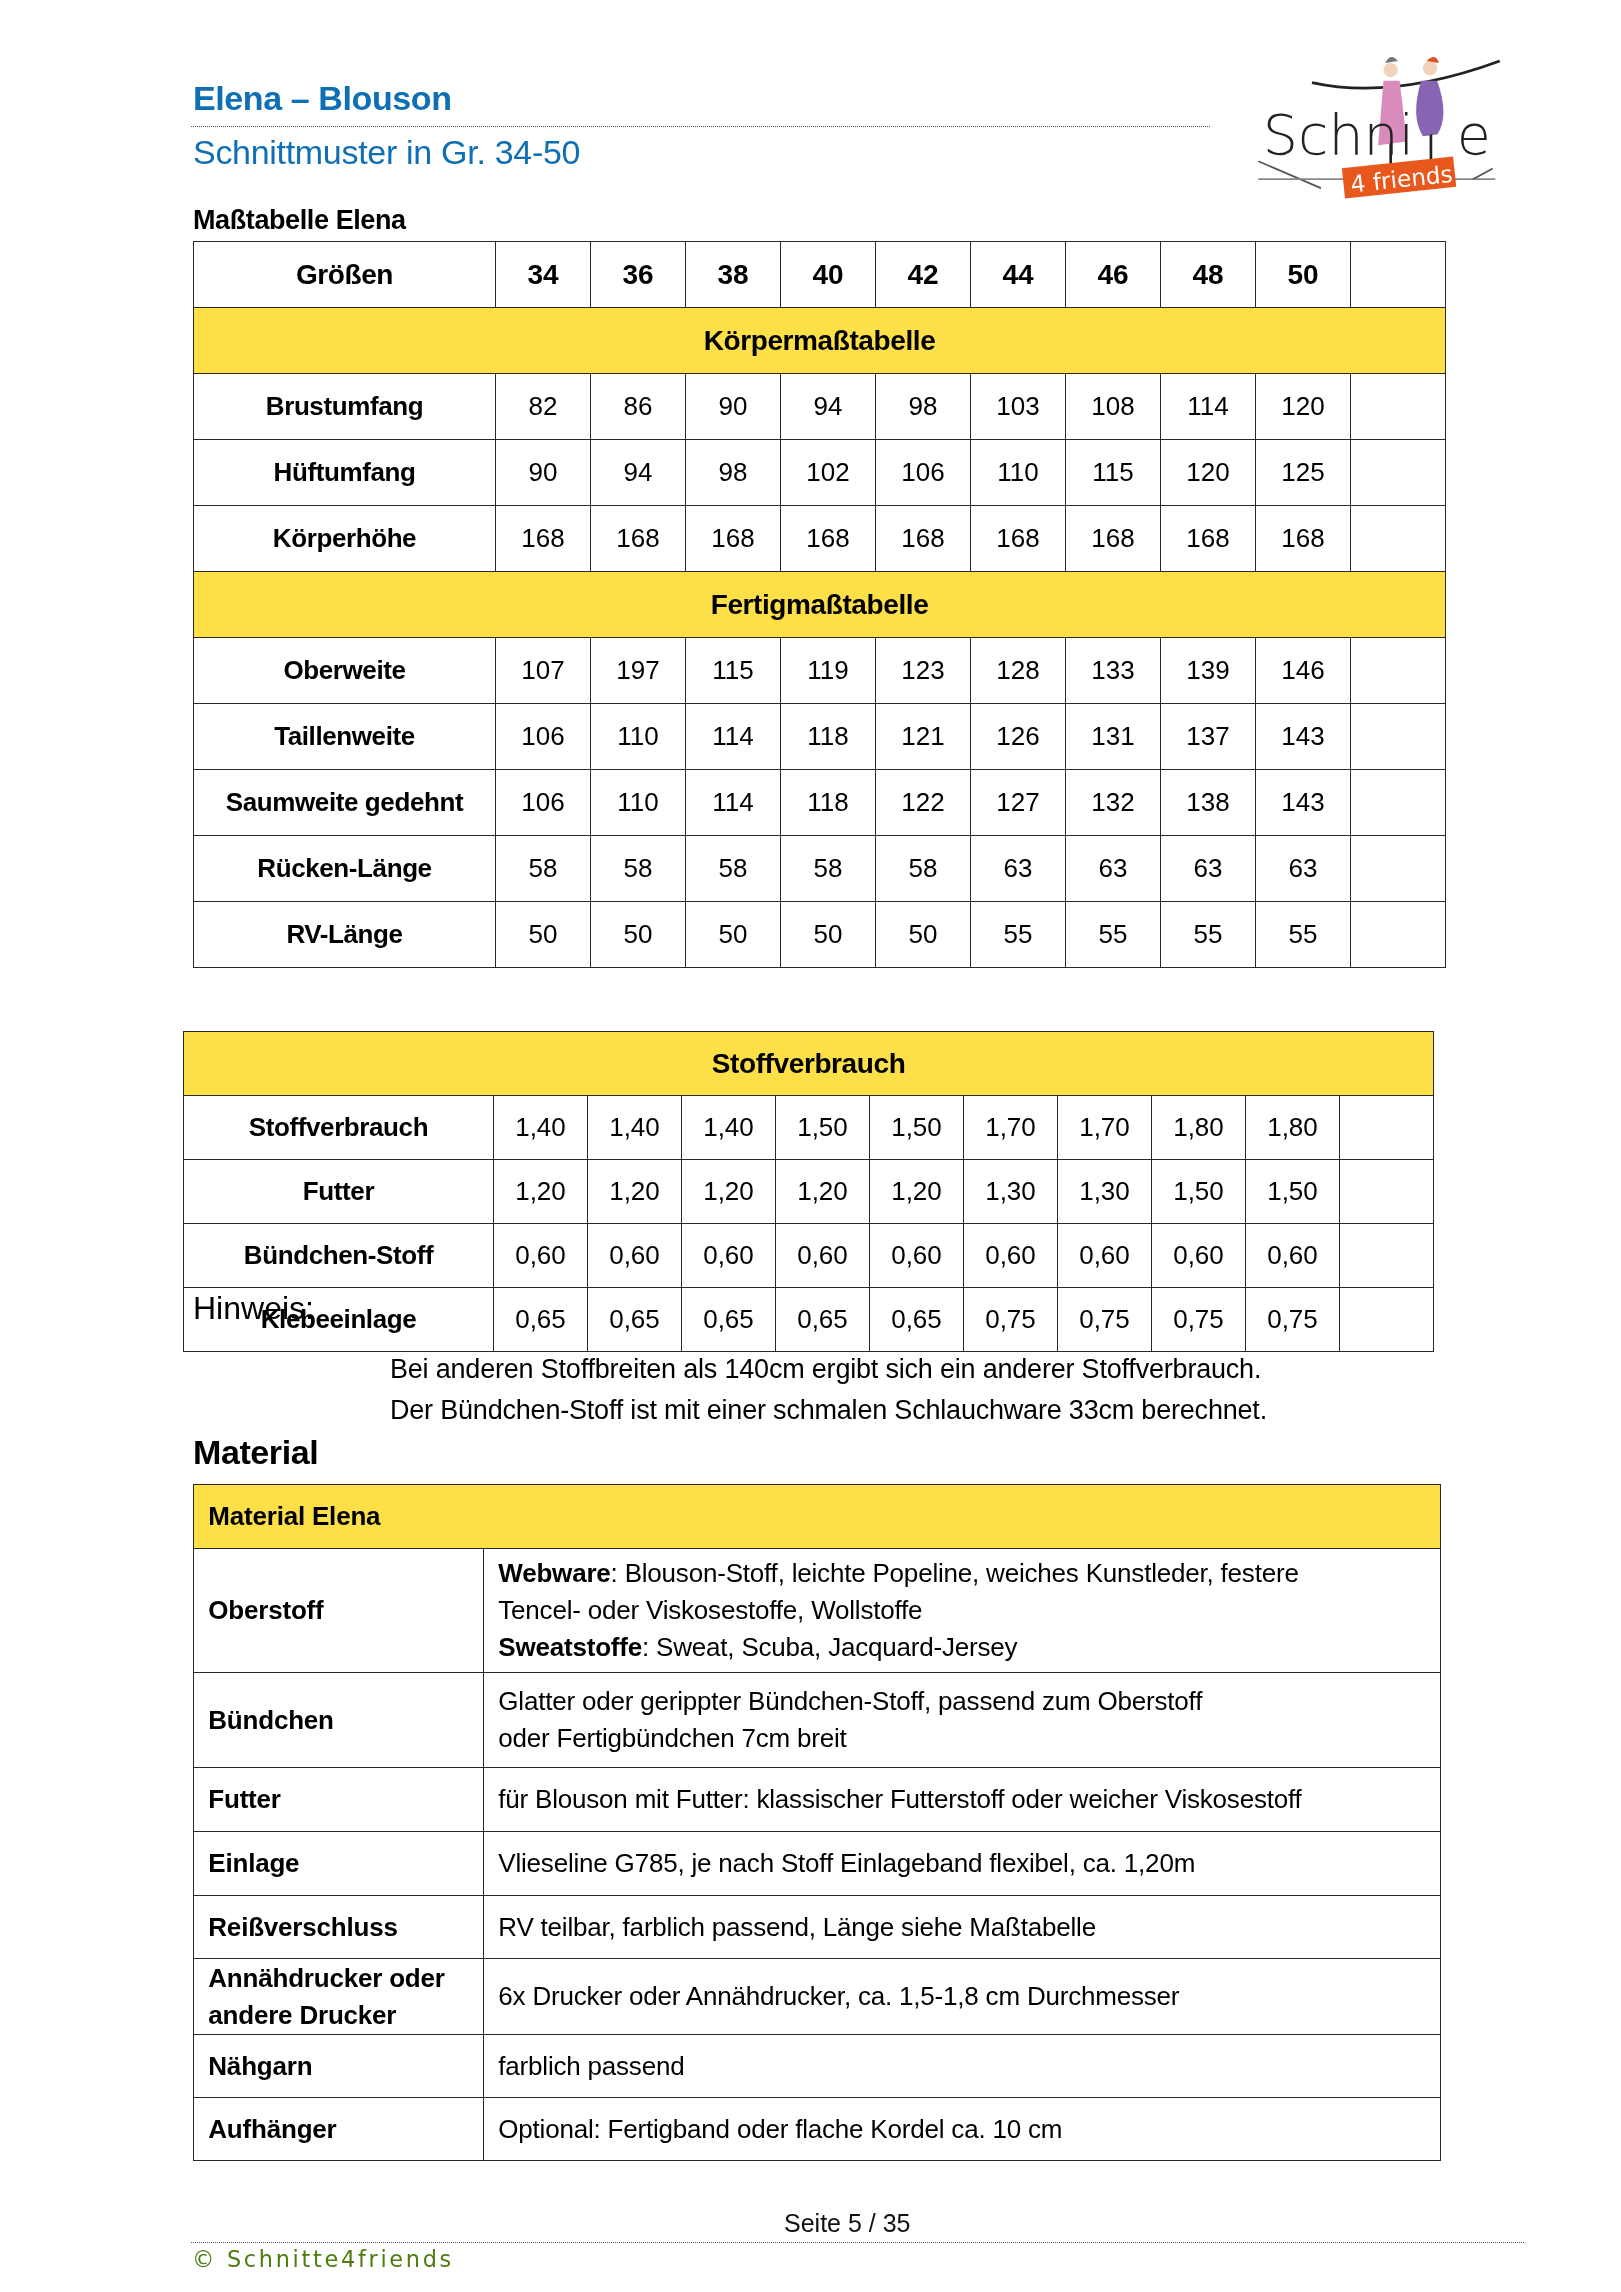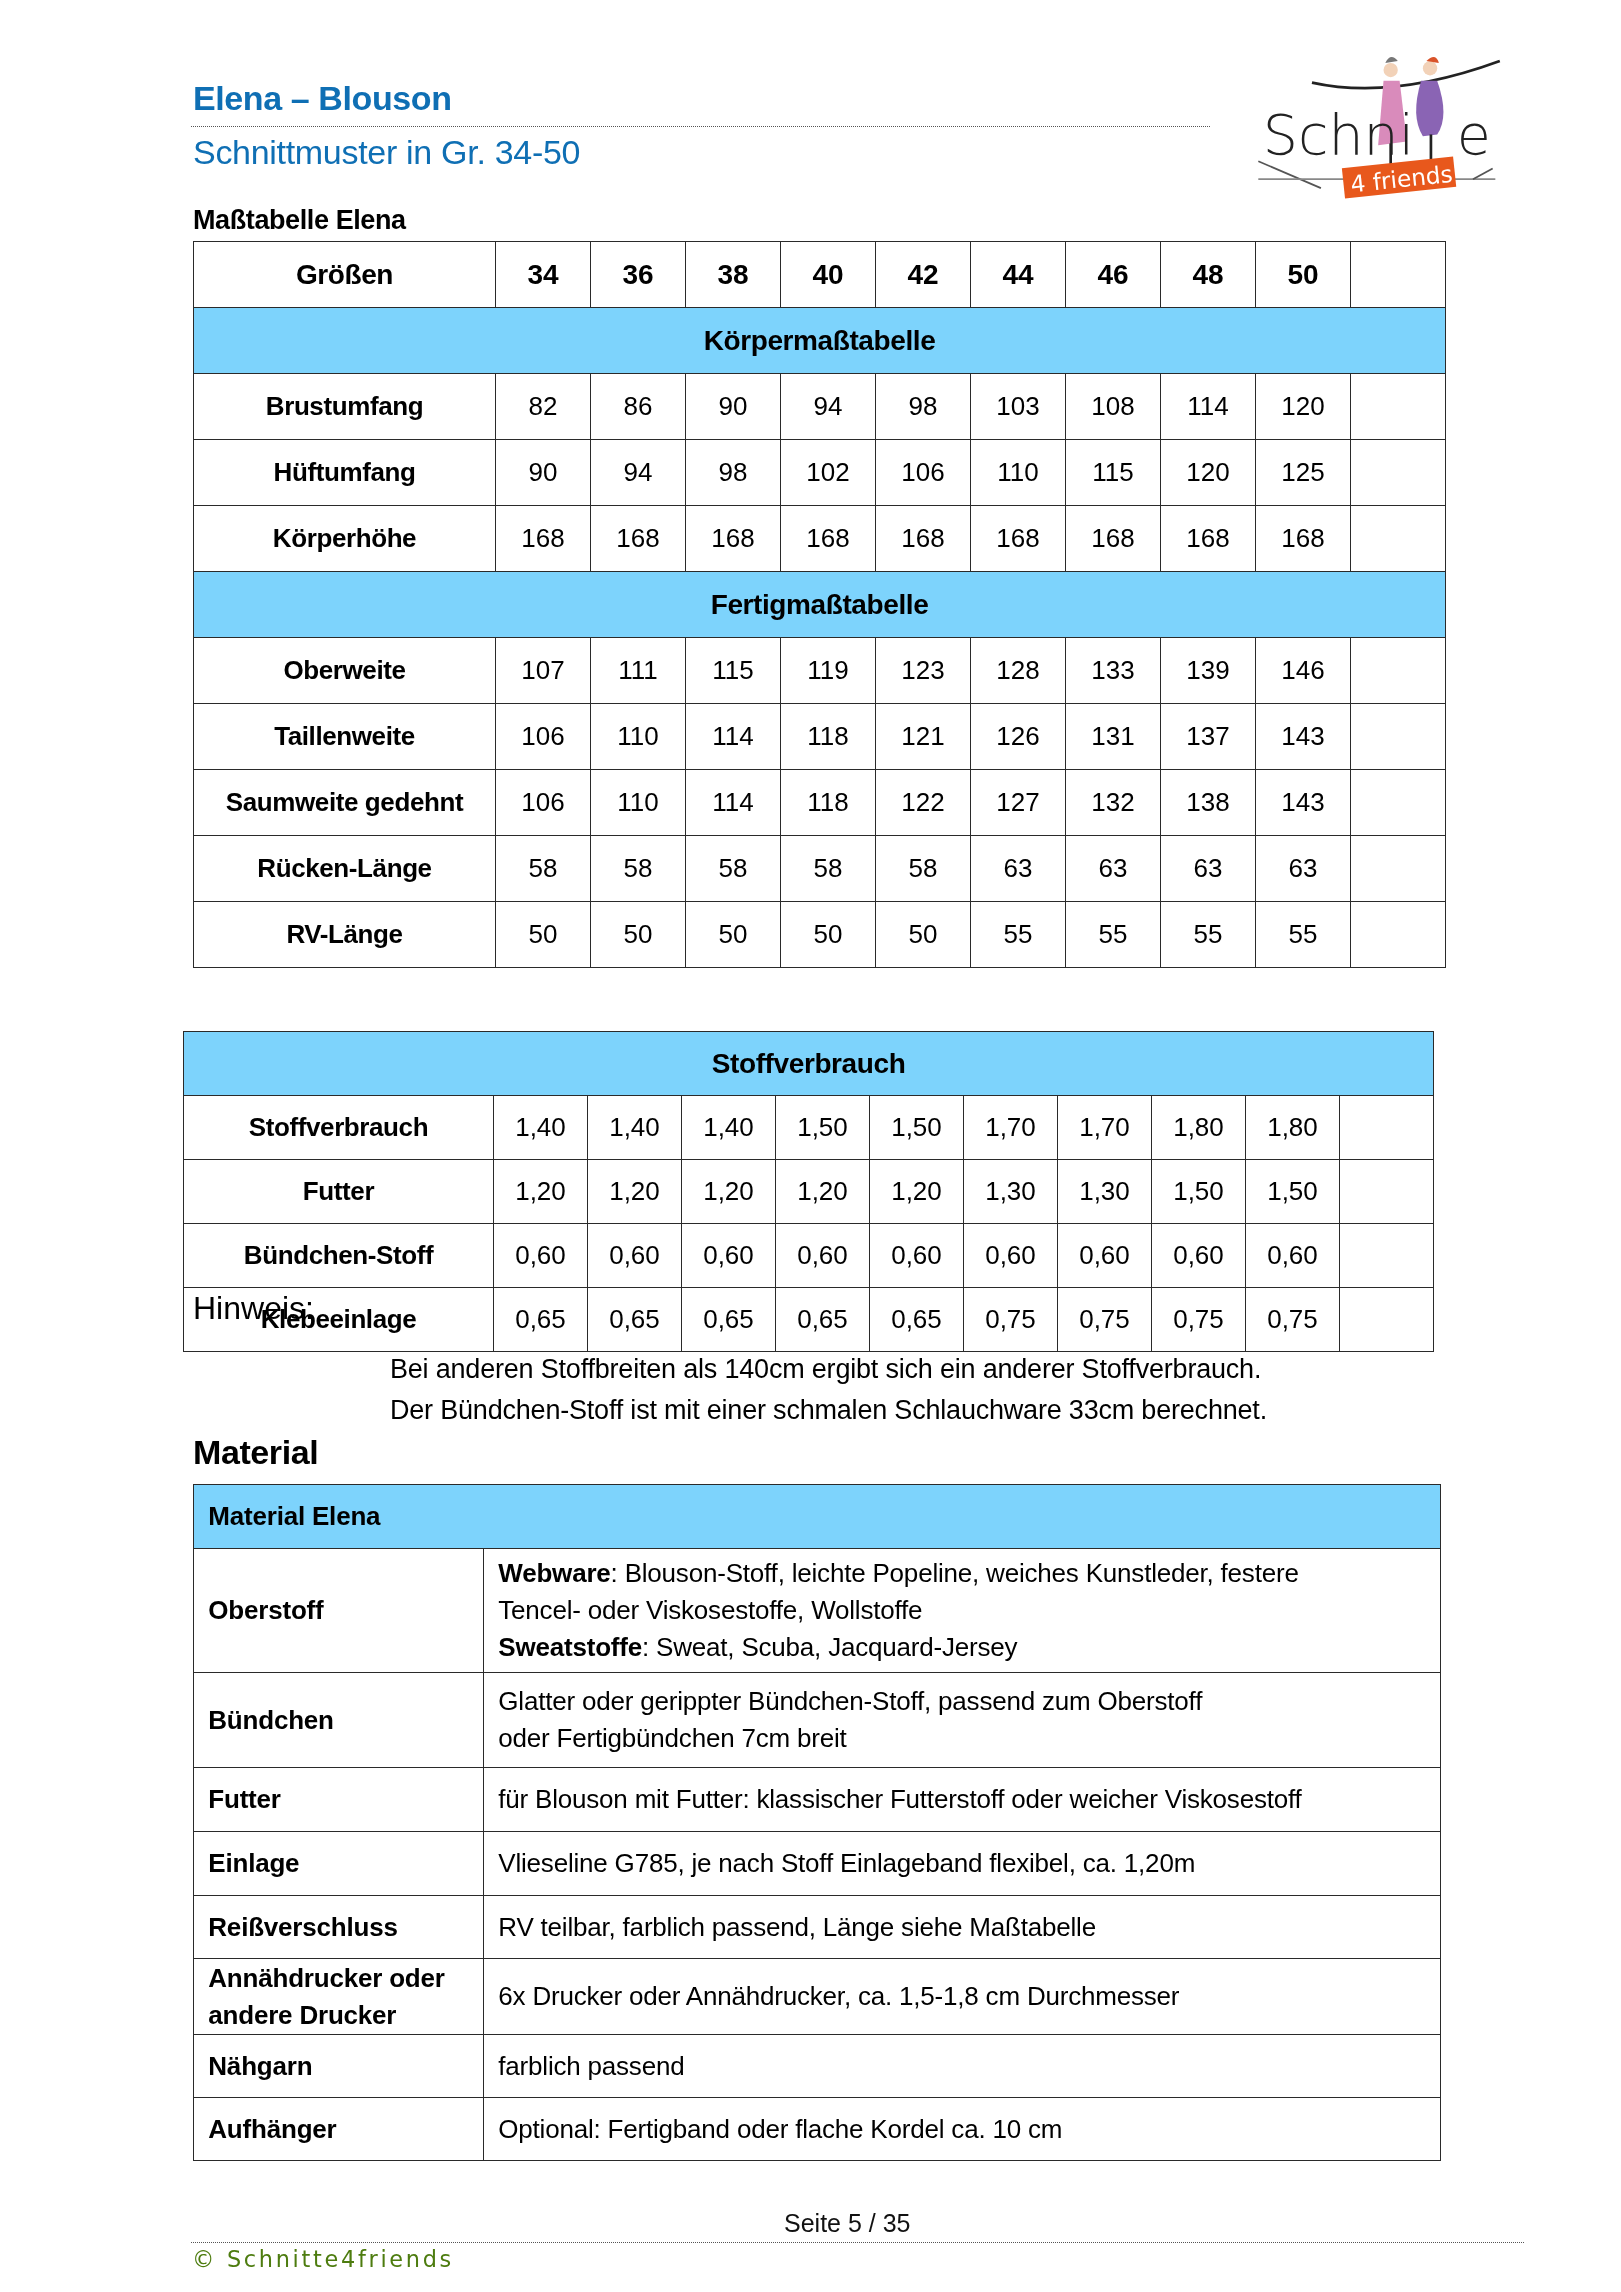--- a/index.html
+++ b/index.html
@@ -7,21 +7,21 @@
   body { position: relative; font-family: "Liberation Sans", "DejaVu Sans", sans-serif; color: #000; }
   .abs { position: absolute; }
   .title { left: 193px; top: 79px; font-size: 34px; font-weight: bold; color: #0f6fb4; letter-spacing: -0.4px; }
   .hdr-rule { left: 191px; top: 126px; width: 1019px; border-top: 1.8px dotted #555; }
   .subtitle { left: 193px; top: 133px; font-size: 34px; color: #0f6fb4; letter-spacing: -0.3px; }
   .section-head { left: 193px; top: 205px; font-size: 27px; font-weight: bold; letter-spacing: -0.4px; }
 
   table { border-collapse: collapse; table-layout: fixed; position: absolute; }
   td { border: 1.8px solid #2a2a2a; text-align: center; vertical-align: middle; font-size: 26px; }
   td.lbl { font-weight: bold; letter-spacing: -0.4px; }
-  tr.band td { background: #7dd3fc; font-weight: bold; font-size: 28px; letter-spacing: -0.4px; }
+  tr.band td { background: #fde047; font-weight: bold; font-size: 28px; letter-spacing: -0.4px; }
   tr.sizes td { font-weight: bold; font-size: 28px; }
 
   #t-mass { left: 193px; top: 241px; width: 1248px; }
   #t-mass tr { height: 66px; }
   #t-stoff { left: 183px; top: 1031px; width: 1248px; }
   #t-stoff tr { height: 64px; }
 
   .note-label { left: 193px; top: 1290px; font-size: 32px; }
   .note-line { left: 390px; font-size: 27px; letter-spacing: -0.2px; }
   .mat-head { left: 193px; top: 1433px; font-size: 34px; font-weight: bold; letter-spacing: -0.4px; }
@@ -136,21 +136,21 @@
     </tbody>
   <tbody>
       <tr class="band">
     <td colspan="11">Fertigmaßtabelle</td>
   </tr>
   </tbody>
     <tbody id="finished-rows">
       <tr>
         <td class="lbl">Oberweite</td>
         <td>107</td>
-        <td>111</td>
+        <td>197</td>
         <td>115</td>
         <td>119</td>
         <td>123</td>
         <td>128</td>
         <td>133</td>
         <td>139</td>
         <td>146</td>
         <td></td>
       </tr>
       <tr>

